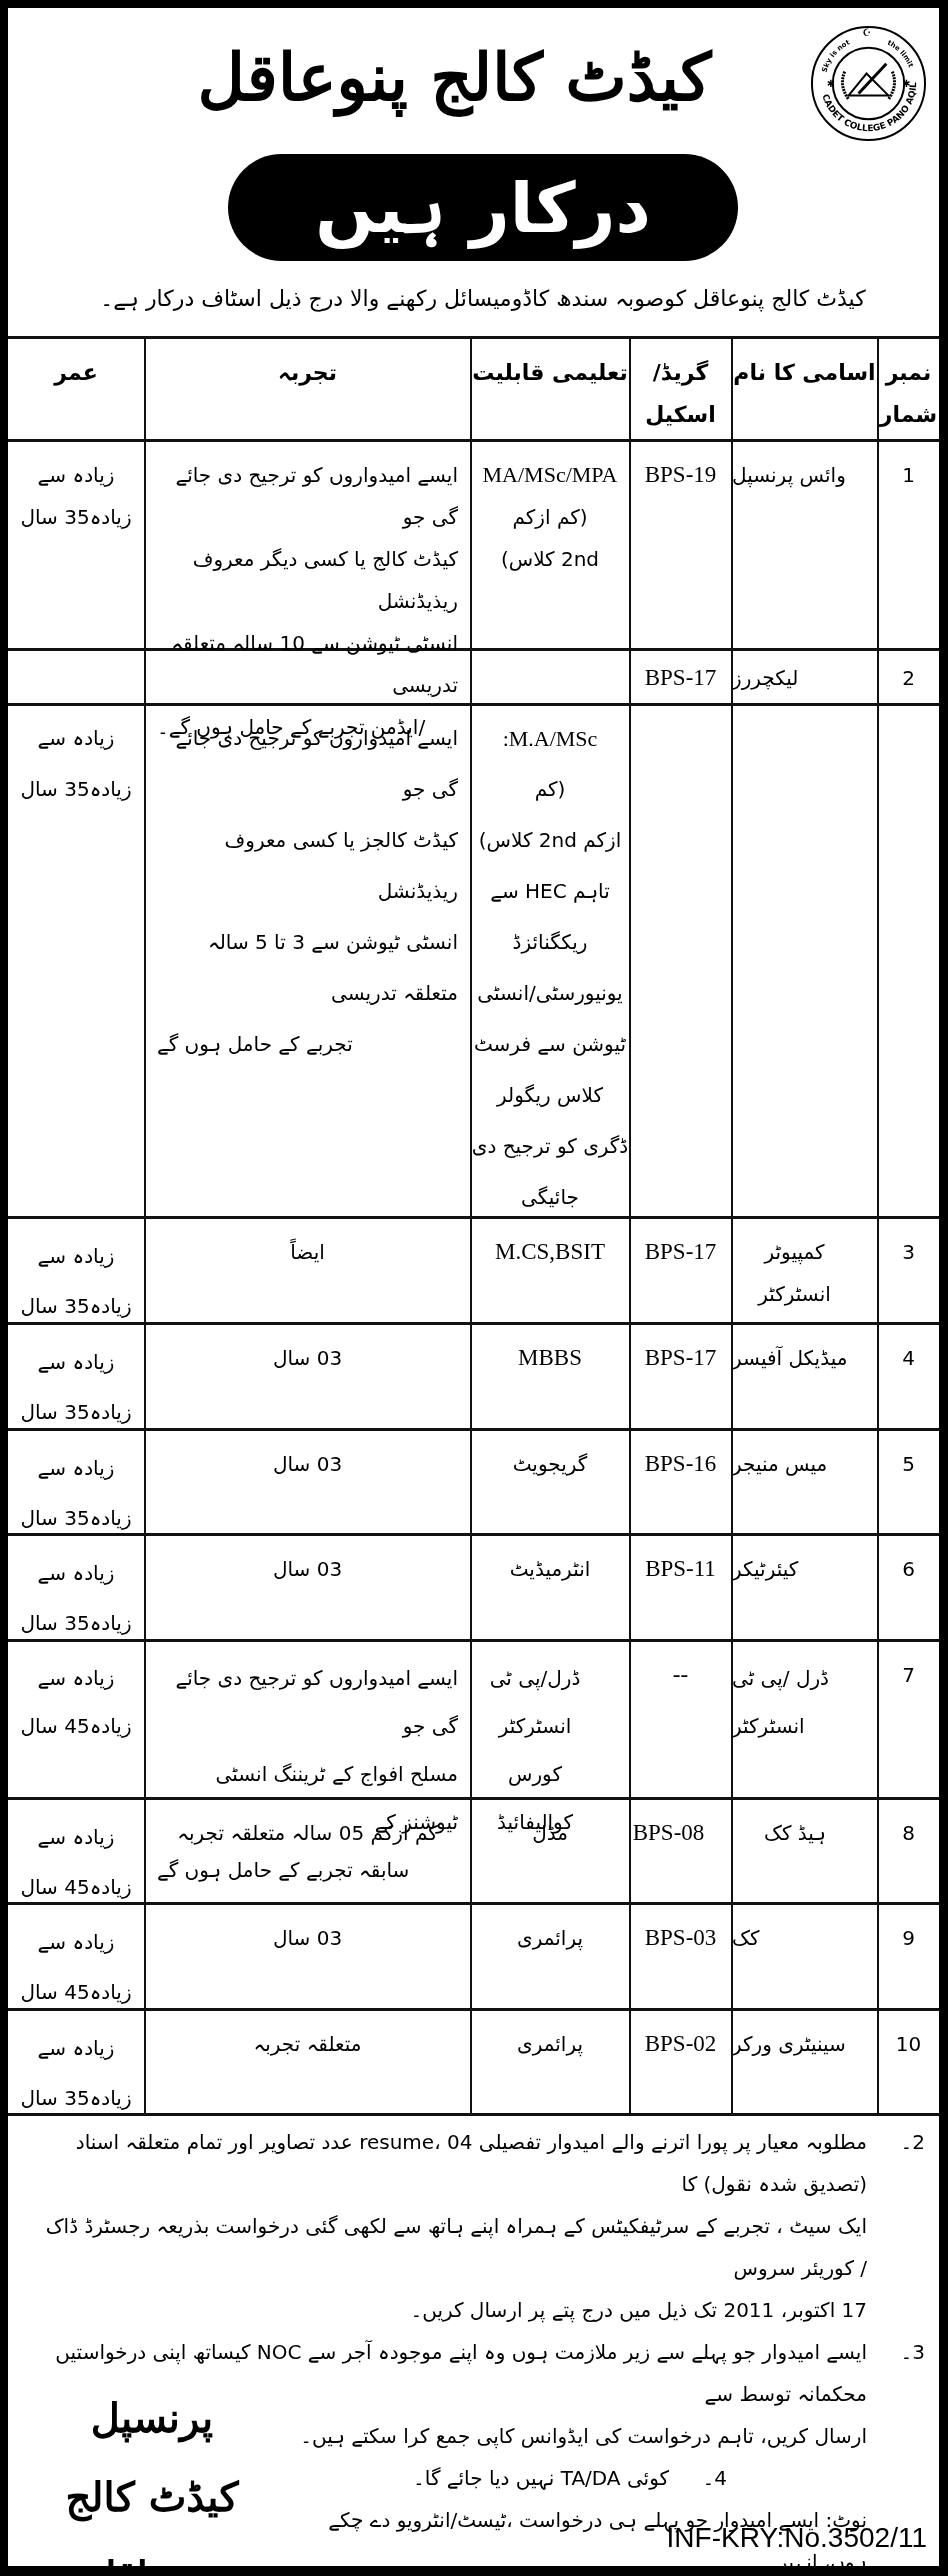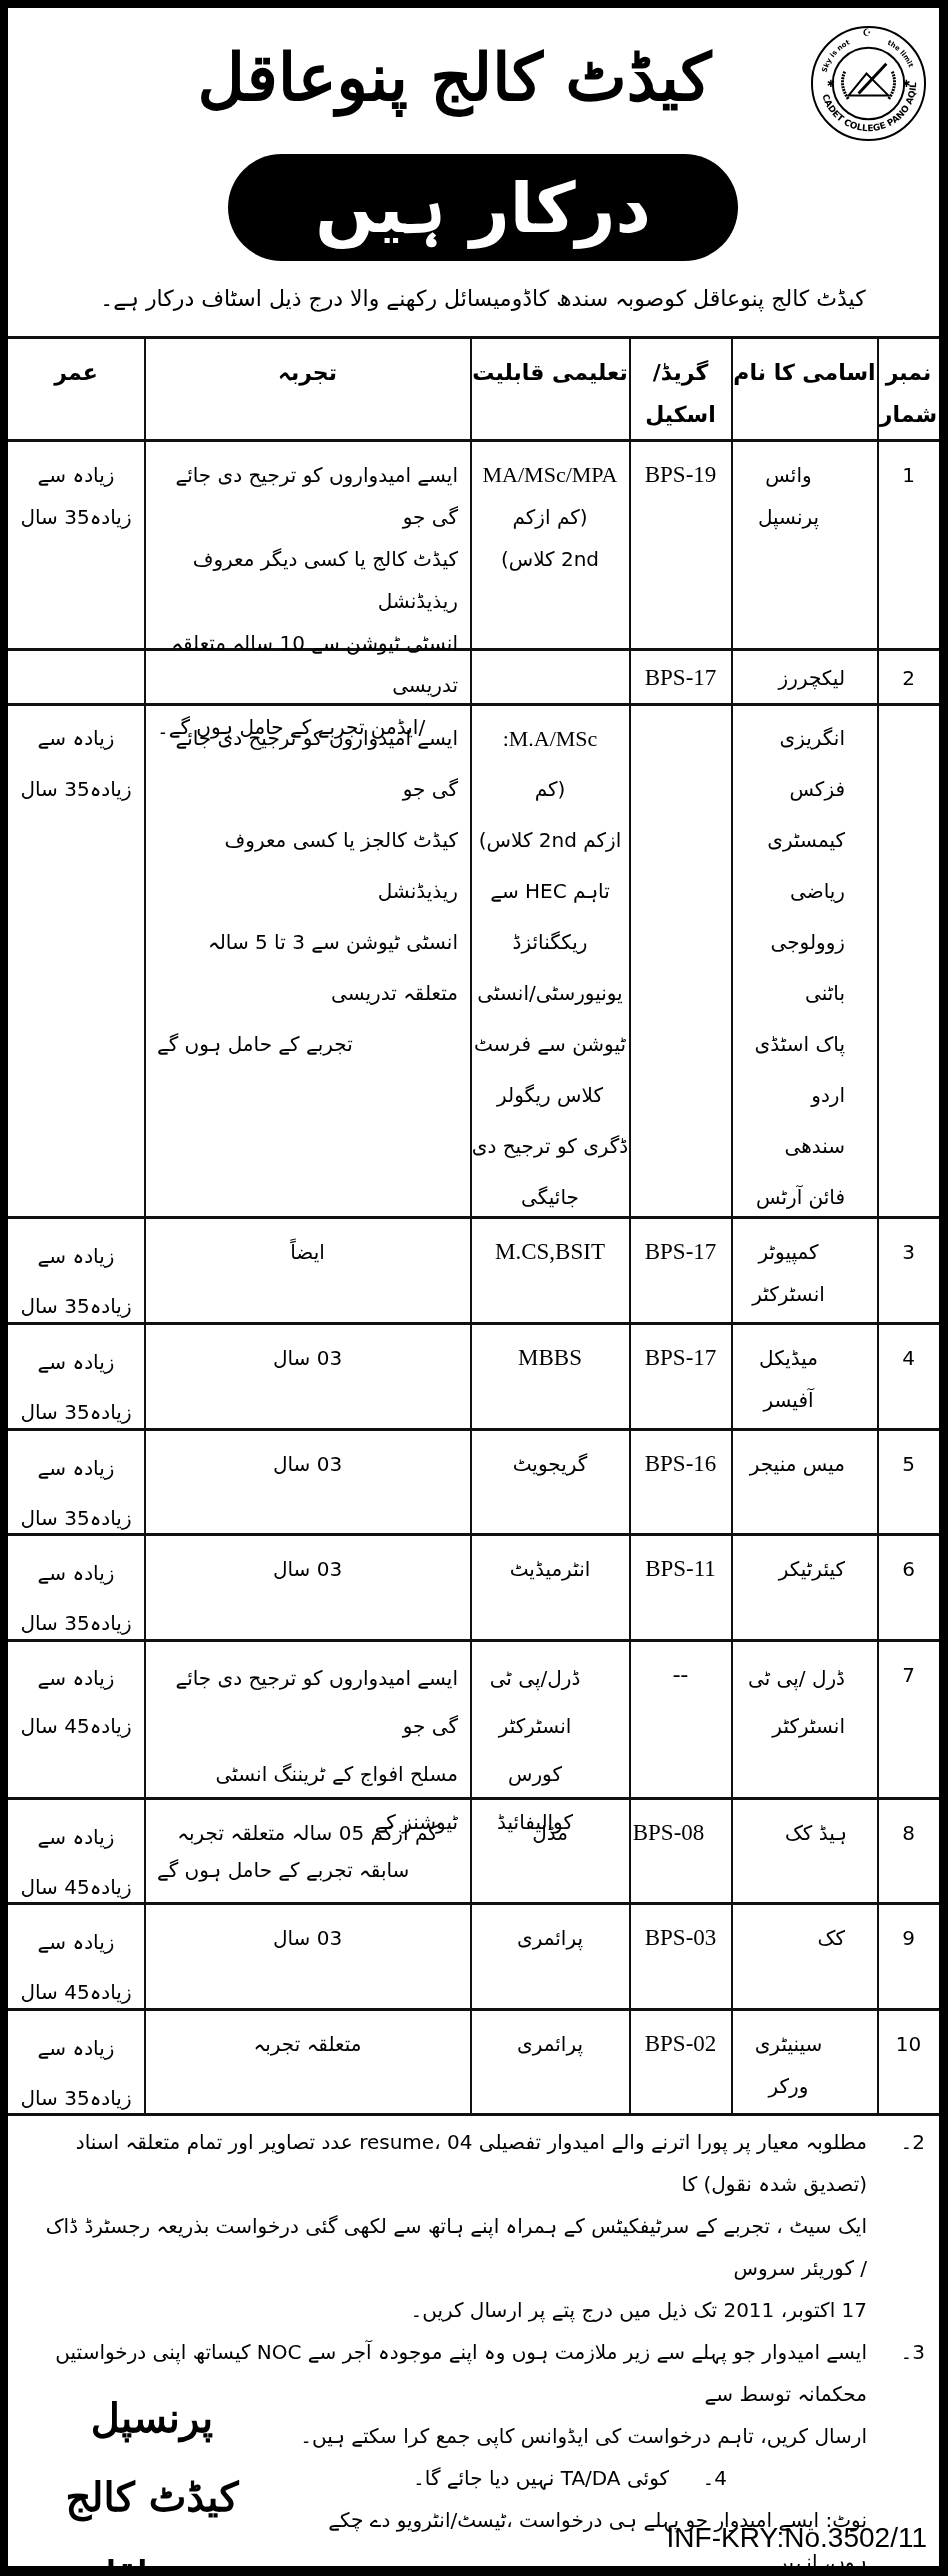--- a/index.html
+++ b/index.html
@@ -39,21 +39,21 @@
   .vline { position: absolute; width: 2px; background: #111; }
   .cell {
     position: absolute; display: flex; flex-direction: column;
     align-items: center; justify-content: flex-start; text-align: center;
     direction: rtl; font-size: 20px; line-height: 42px; box-sizing: border-box;
     padding-top: 12px;
   }
   .cell.lat { direction: ltr; font-family: "Liberation Serif", serif; font-size: 23px; }
   .cell.exp { align-items: flex-end; text-align: right; padding-right: 12px; padding-left: 12px; }
   .cell.exp.center { align-items: center; text-align: right; }
-  .cell.post { align-items: flex-start; padding-right: 32px; }
+  .cell.post { align-items: flex-end; padding-right: 20px; }
   .cell.hdr { font-weight: bold; font-size: 22px; padding-top: 14px; }
   .cell span { display: block; }
   .notes {
     left: 20px; top: 2113px; width: 897px;
     direction: rtl; text-align: right; font-size: 20px; line-height: 42px;
   }
   .note { display: flex; direction: rtl; }
   .note .num { width: 58px; flex: none; text-align: right; }
   .note .txt { flex: 1; margin-left: 10px; }
   .signature {
@@ -160,32 +160,20 @@
     <div class="cell" style="left:870px;top:309px;width:61px">
         <span>2</span>
       </div>
     <div class="cell post" style="left:724px;top:309px;width:145px">
         <span>لیکچررز</span>
       </div>
     <div class="cell lat" style="left:622px;top:309px;width:101px">
         <span>BPS-17</span>
       </div>
 
-    <div class="cell post" style="left:724px;top:365px;width:145px;line-height:51px">
-      <span>انگریزی</span>
-      <span>فزکس</span>
-      <span>کیمسٹری</span>
-      <span>ریاضی</span>
-      <span>زوولوجی</span>
-      <span>باٹنی</span>
-      <span>پاک اسٹڈی</span>
-      <span>اردو</span>
-      <span>سندھی</span>
-      <span>فائن آرٹس</span>
-    </div>
     <div class="cell" style="left:463px;top:365px;width:158px;line-height:51px">
       <span style="font-family:'Liberation Serif',serif;font-size:22px">M.A/MSc:</span>
       <span>(کم</span>
       <span>ازکم 2nd کلاس)</span>
       <span>تاہم HEC سے</span>
       <span>ریکگنائزڈ</span>
       <span>یونیورسٹی/انسٹی</span>
       <span>ٹیوشن سے فرسٹ</span>
       <span>کلاس ریگولر</span>
       <span>ڈگری کو ترجیح دی</span>

